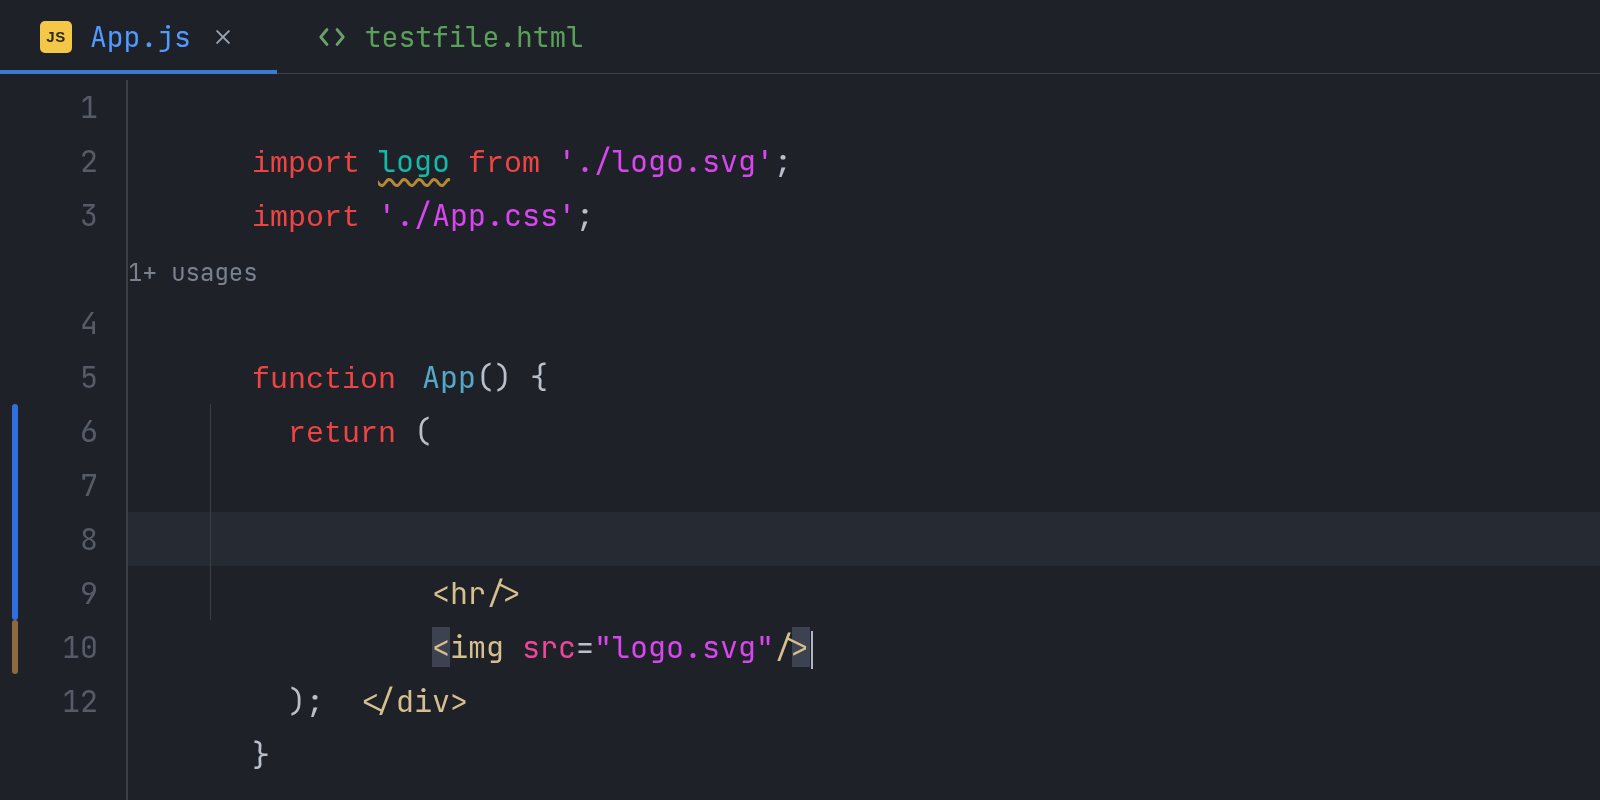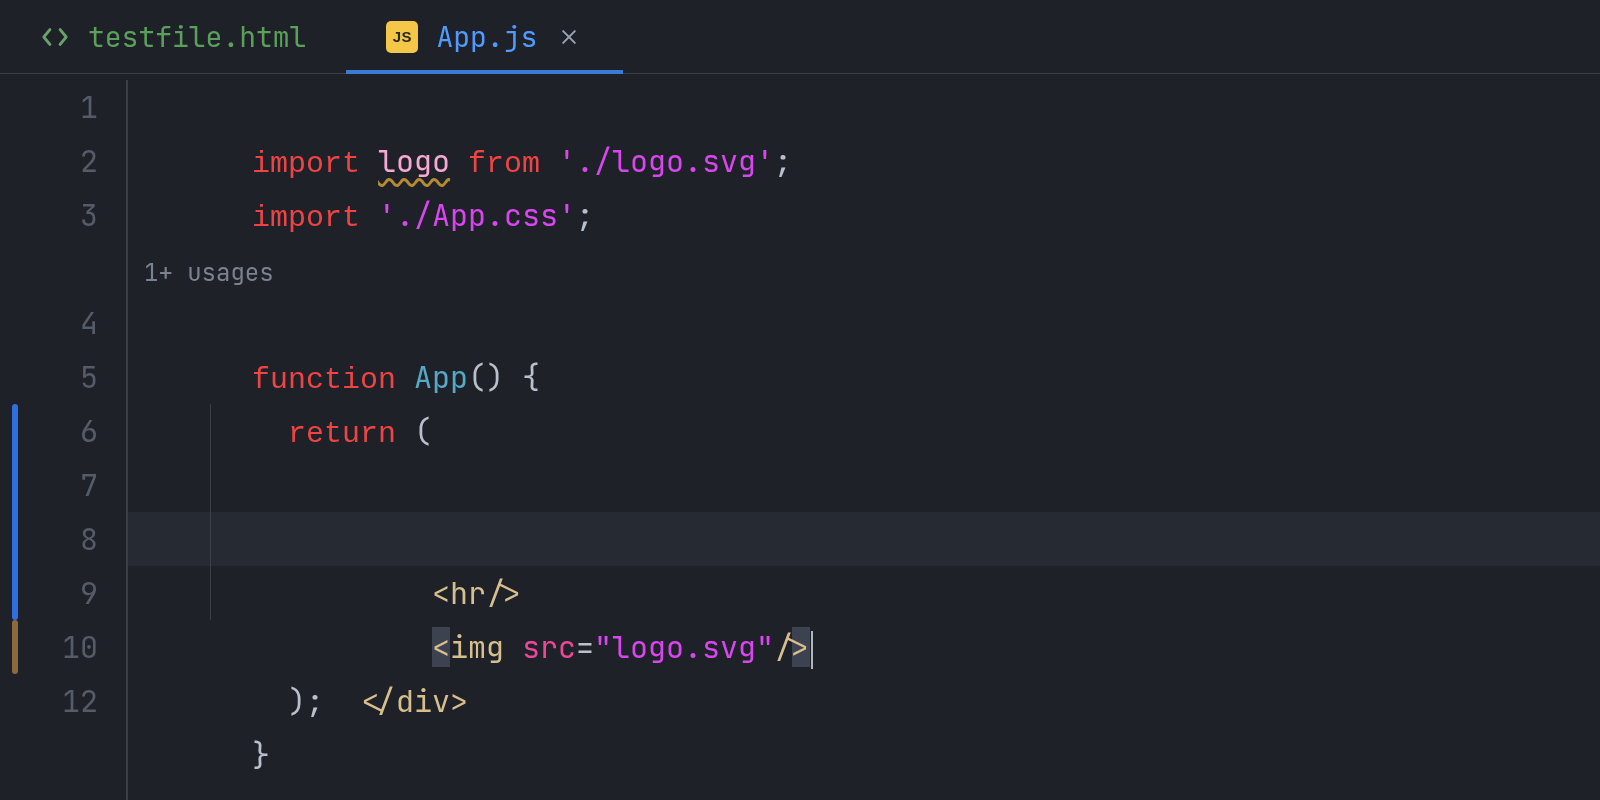--- a/index.html
+++ b/index.html
@@ -124,67 +124,66 @@
     width: 2px; height: 38px;
     background: #aeb4c0;
     vertical-align: middle;
     margin-left: 1px;
   }
   .code .hint {
     color: #7a828f;
     font-size: 24px;
     height: 54px;
     line-height: 62px;
-    padding-left: 16px;
     white-space: pre;
   }
 
   .indent-guide {
     position: absolute;
     top: 0; bottom: 0;
     width: 1px;
     background: #3a3f48;
   }
 
   
   .kw    { color: #ef4444; font-family: Liberation Mono, monospace; }         
-  .def   { color: #f9a8d4; }
+  .def   { color: #14b8a6; }
   .warn  { text-decoration-line: underline; text-decoration-style: wavy;
            text-decoration-color: #b58a32; text-underline-offset: 6px; }
   .str   { color: #d946ef; }
   .punc  { color: #b9c0cb; }
-  .fn    { color: #56a8c7; }
+  .fn    { color: #56a8c7; margin-left: 8px; }
   .tag   { color: #d6be8d; }
   .attr  { color: #ec4899; }
   .brmk  { background: #3d4250; }    
 </style>
 </head>
 <body>
 
 <div class="tabs">
-
-  <div class="tab html-tab">
-    <span class="icon">
-      <svg viewBox="0 0 24 24" fill="none" stroke="#6aa06a" stroke-width="2.2" stroke-linecap="round" stroke-linejoin="round">
-        <polyline points="8 6 3 12 8 18"></polyline>
-        <polyline points="16 6 21 12 16 18"></polyline>
-      </svg>
-    </span>
-    <span>testfile.html</span>
-  </div>
 
   <div class="tab active">
     <span class="js-badge">JS</span>
     <span>App.js</span>
     <span class="close">
       <svg viewBox="0 0 24 24" fill="none" stroke="#9aa2b1" stroke-width="2.4" stroke-linecap="round">
         <line x1="5" y1="5" x2="19" y2="19"></line>
         <line x1="19" y1="5" x2="5" y2="19"></line>
       </svg>
     </span>
+  </div>
+
+  <div class="tab html-tab">
+    <span class="icon">
+      <svg viewBox="0 0 24 24" fill="none" stroke="#6aa06a" stroke-width="2.2" stroke-linecap="round" stroke-linejoin="round">
+        <polyline points="8 6 3 12 8 18"></polyline>
+        <polyline points="16 6 21 12 16 18"></polyline>
+      </svg>
+    </span>
+    <span>testfile.html</span>
   </div>
 </div>
 
 <div class="editor">
 
   <div class="marks">
     <div class="mark-blue" style="top: 330px; height: 216px;"></div>
     <div class="mark-brown" style="top: 546px; height: 54px;"></div>
   </div>
 

